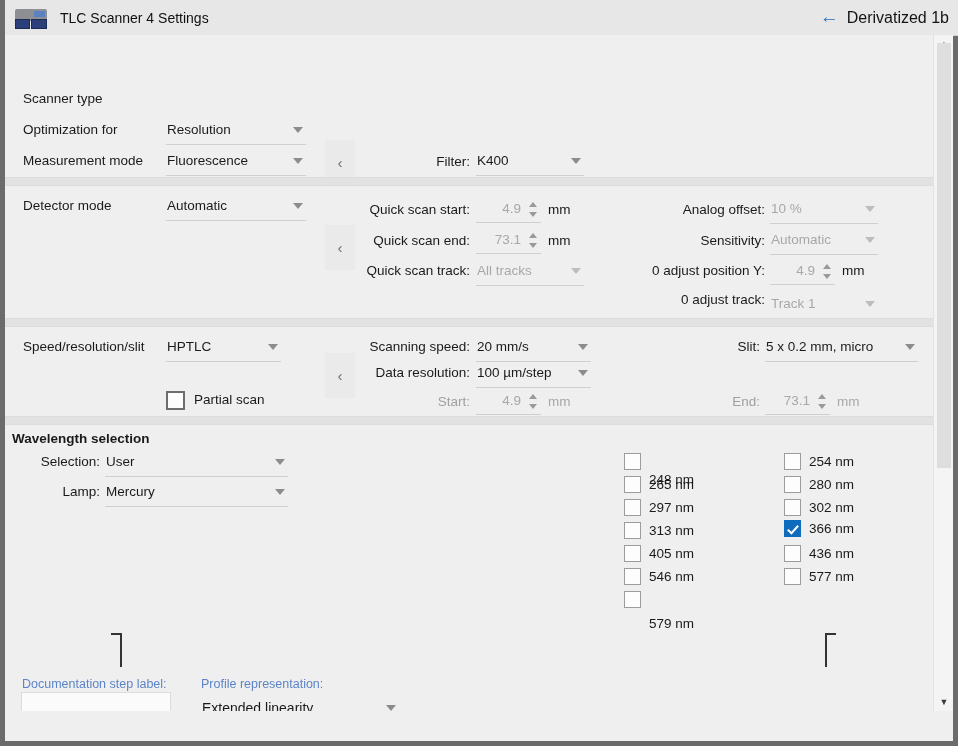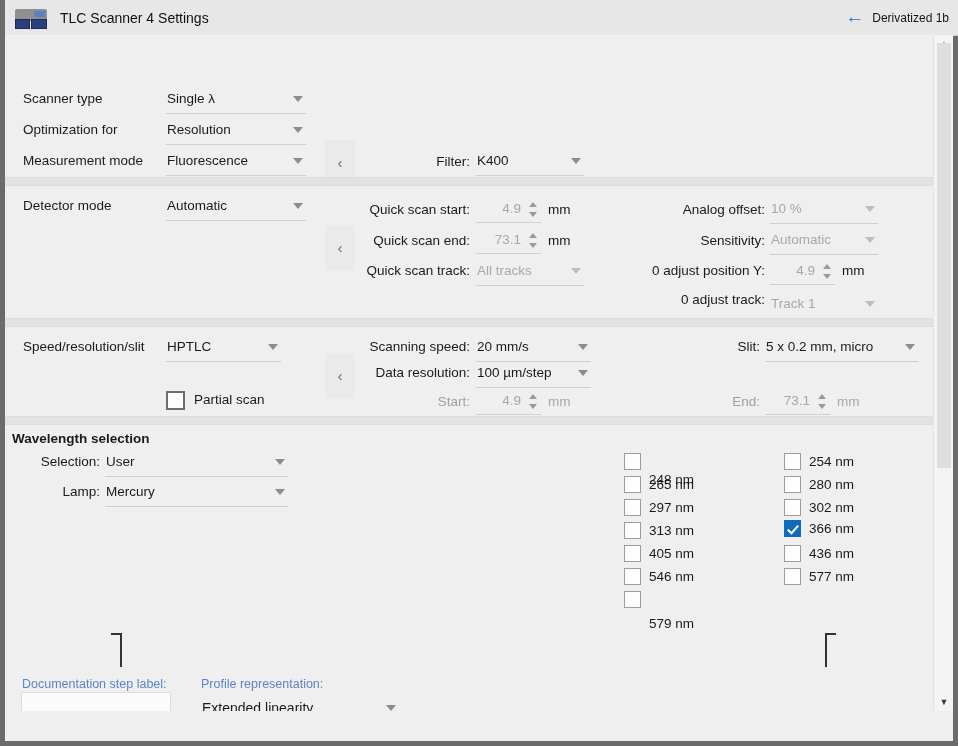--- a/index.html
+++ b/index.html
@@ -84,21 +84,21 @@
     gap: 8px;
   }
   .back-arrow {
     color: #1f6fc4;
     font-size: 19px;
     line-height: 1;
     display: block;
     margin-top: -2px;
   }
   .title-right-label {
-    font-size: 12px;
+    font-size: 16px;
     color: #141414;
   }
   
   .content {
     position: absolute;
     left: 0; top: 35px;
     width: 938px;
     height: 676px;
     background: #efefef;
     overflow: hidden;
@@ -305,24 +305,20 @@
     <div class="title-text">TLC Scanner 4 Settings</div>
     <div class="title-right">
       <span class="back-arrow">←</span>
       <span class="title-right-label">Derivatized 1b</span>
     </div>
   </div>
 
   <div class="content">
 
     <div class="lbl" style="left:18px; top:56px;">Scanner type</div>
-    <div class="dd" style="left:161px; top:53px; width:140px;">
-      <span class="val">Single λ</span>
-      <span class="caret"></span>
-    </div>
 
     <div class="lbl" style="left:18px; top:87px;">Optimization for</div>
     <div class="dd" style="left:161px; top:84px; width:140px;">
       <span class="val">Resolution</span>
       <span class="caret"></span>
     </div>
 
     <div class="lbl" style="left:18px; top:118px;">Measurement mode</div>
     <div class="dd" style="left:161px; top:115px; width:140px;">
       <span class="val">Fluorescence</span>

